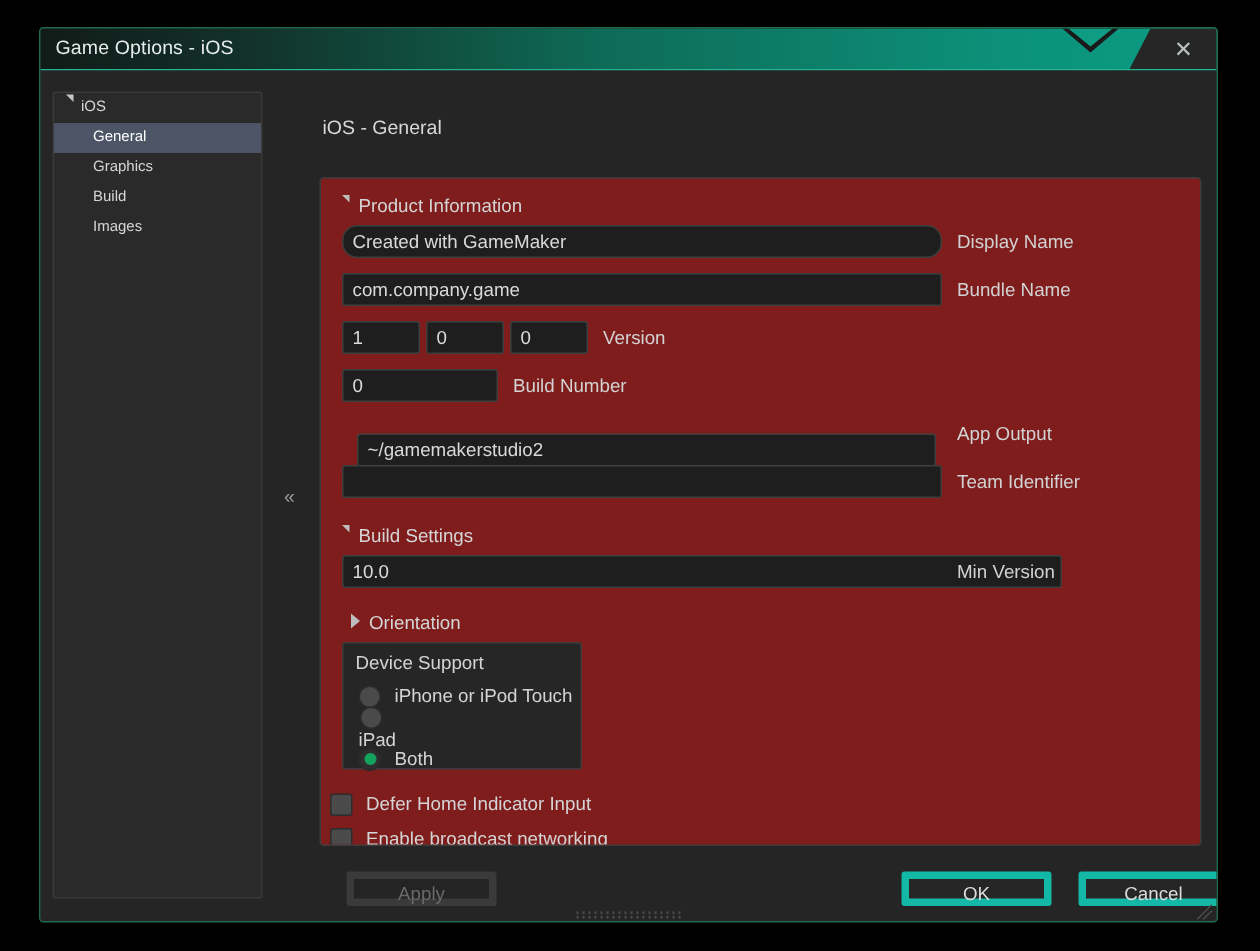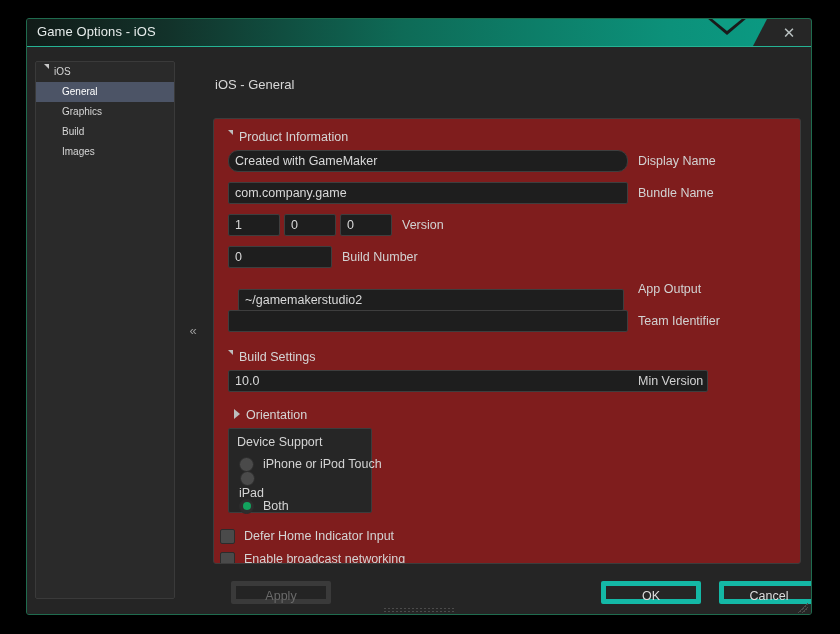--- a/index.html
+++ b/index.html
@@ -229,21 +229,21 @@
     font-size: 12.5px;
     color: #d2d2d2;
     white-space: nowrap;
   }
 
   
   #device-group {
     position: absolute;
     left: 14px;
     top: 309px;
-    width: 144px;
+    width: 160px;
     height: 85px;
     box-sizing: border-box;
     border: 1px solid #3c3c3c;
     border-radius: 2px;
     background: #262626;
   }
   #device-group-title {
     position: absolute;
     left: 8px;
     top: 6px;

